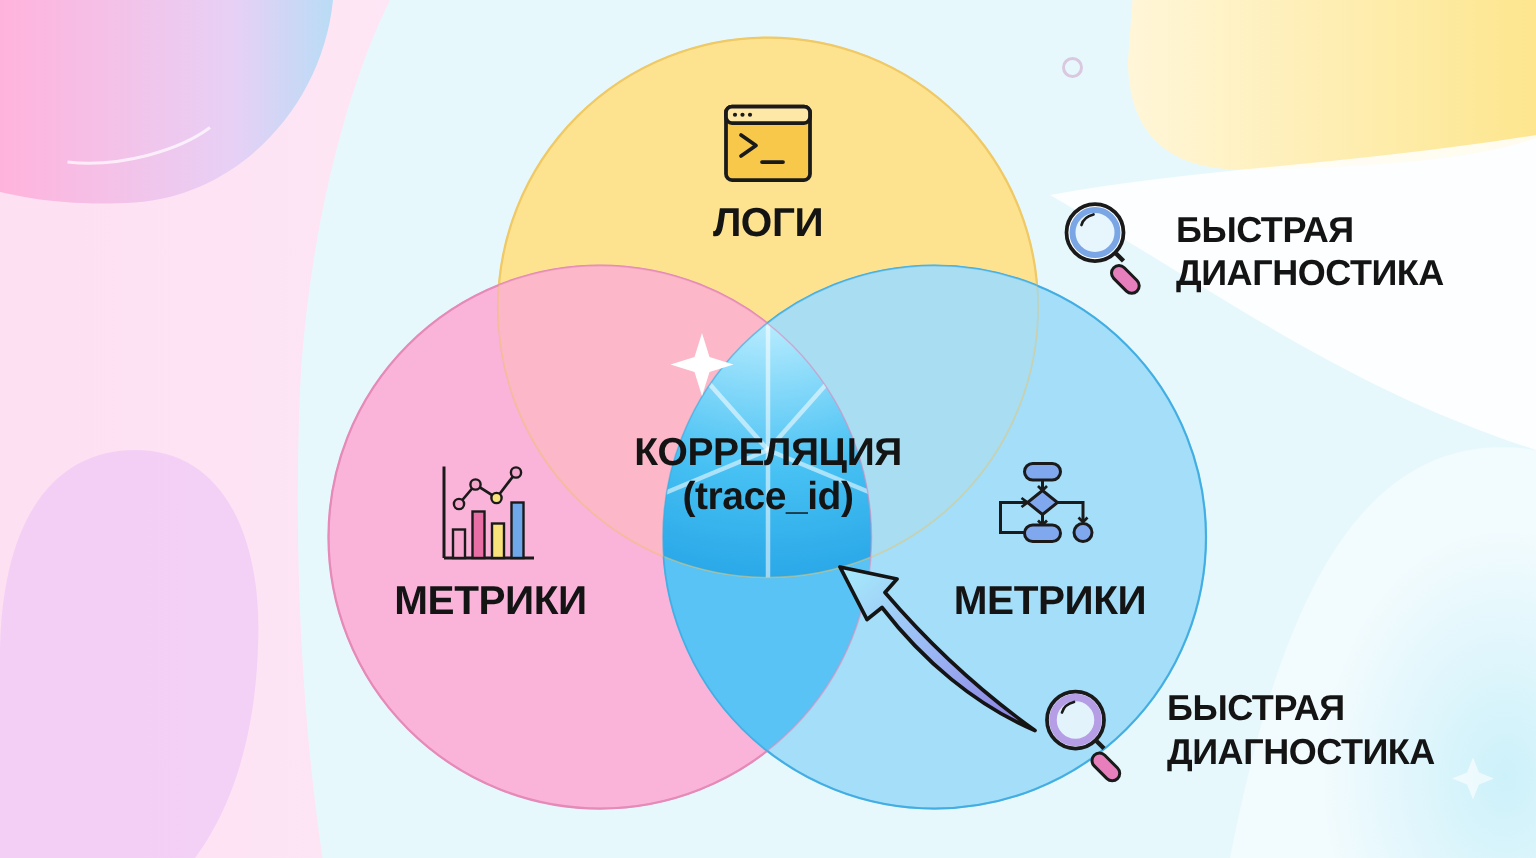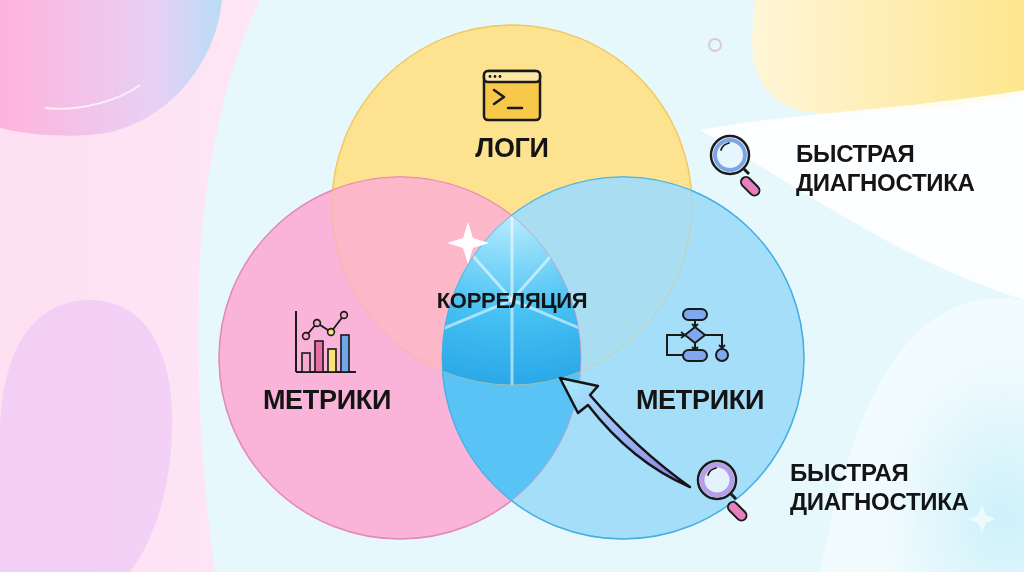--- a/index.html
+++ b/index.html
@@ -8,22 +8,22 @@
       font-family: "Liberation Sans", "DejaVu Sans", sans-serif;
       background: #eaf8fd;
     }
     .stage { position: absolute; left: 0; top: 0; width: 1024px; height: 572px; }
     svg.bg, svg.venn { position: absolute; left: 0; top: 0; }
     .label {
       position: absolute; font-weight: 700; color: #141414;
       letter-spacing: -0.3px; white-space: nowrap; text-align: center;
     }
     .big { font-size: 27px; }
-    .side { font-size: 24px; line-height: 29px; text-align: left; margin-left: 12px; }
-    .center-title { font-size: 22px; line-height: 28px; }
+    .side { font-size: 24px; line-height: 29px; text-align: left; }
+    .center-title { font-size: 26px; line-height: 28px; }
   </style>
 </head>
 <body>
 
 <div class="stage">
 
   <svg class="bg" width="1024" height="572" viewBox="0 0 1024 572">
     <defs>
       <linearGradient id="gPinkBlob" x1="0" y1="0" x2="1" y2="0">
         <stop offset="0" stop-color="#ffb3dc"></stop>
@@ -173,20 +173,21 @@
       <line x1="36" y1="36" x2="41" y2="41" stroke="#1a1a1a" stroke-width="3"></line>
       <rect x="38" y="42" width="22" height="10" rx="5" transform="rotate(45 38 42)" fill="#e77fbd" stroke="#1a1a1a" stroke-width="2"></rect>
     </g>
   </svg>
 
   <div class="label big" style="left:252px; top:385px; width:150px;">МЕТРИКИ</div>
   <div class="label big" style="left:462px; top:133px; width:100px;">ЛОГИ</div>
   <div class="label big" style="left:630px; top:385px; width:140px;">МЕТРИКИ</div>
 
   <div class="label center-title" style="left:405px; top:287px; width:214px;">КОРРЕЛЯЦИЯ</div>
+  <div class="label center-title" style="left:405px; top:316px; width:214px;">(trace_id)</div>
 
   <div class="label side" style="left:784px; top:139px;">
     <div>БЫСТРАЯ</div>
     <div>ДИАГНОСТИКА</div>
   </div>
   <div class="label side" style="left:778px; top:458px;">
     <div>БЫСТРАЯ</div>
     <div>ДИАГНОСТИКА</div>
   </div>
 </div>

